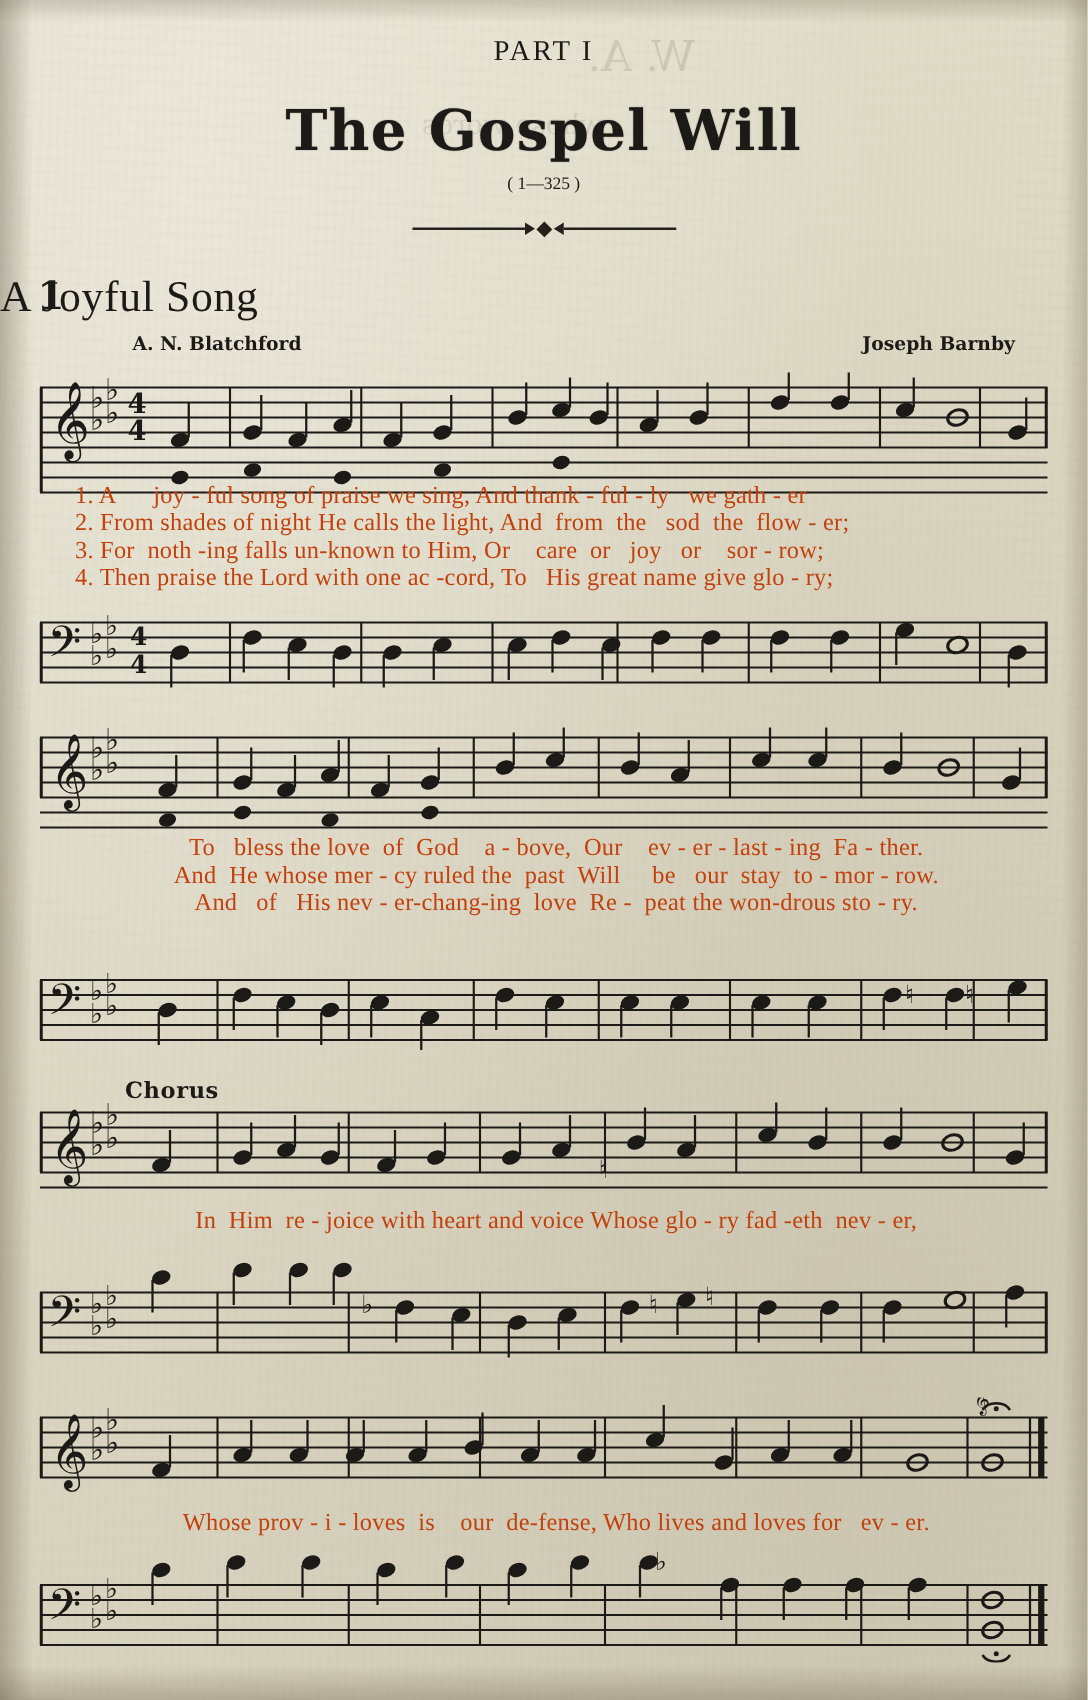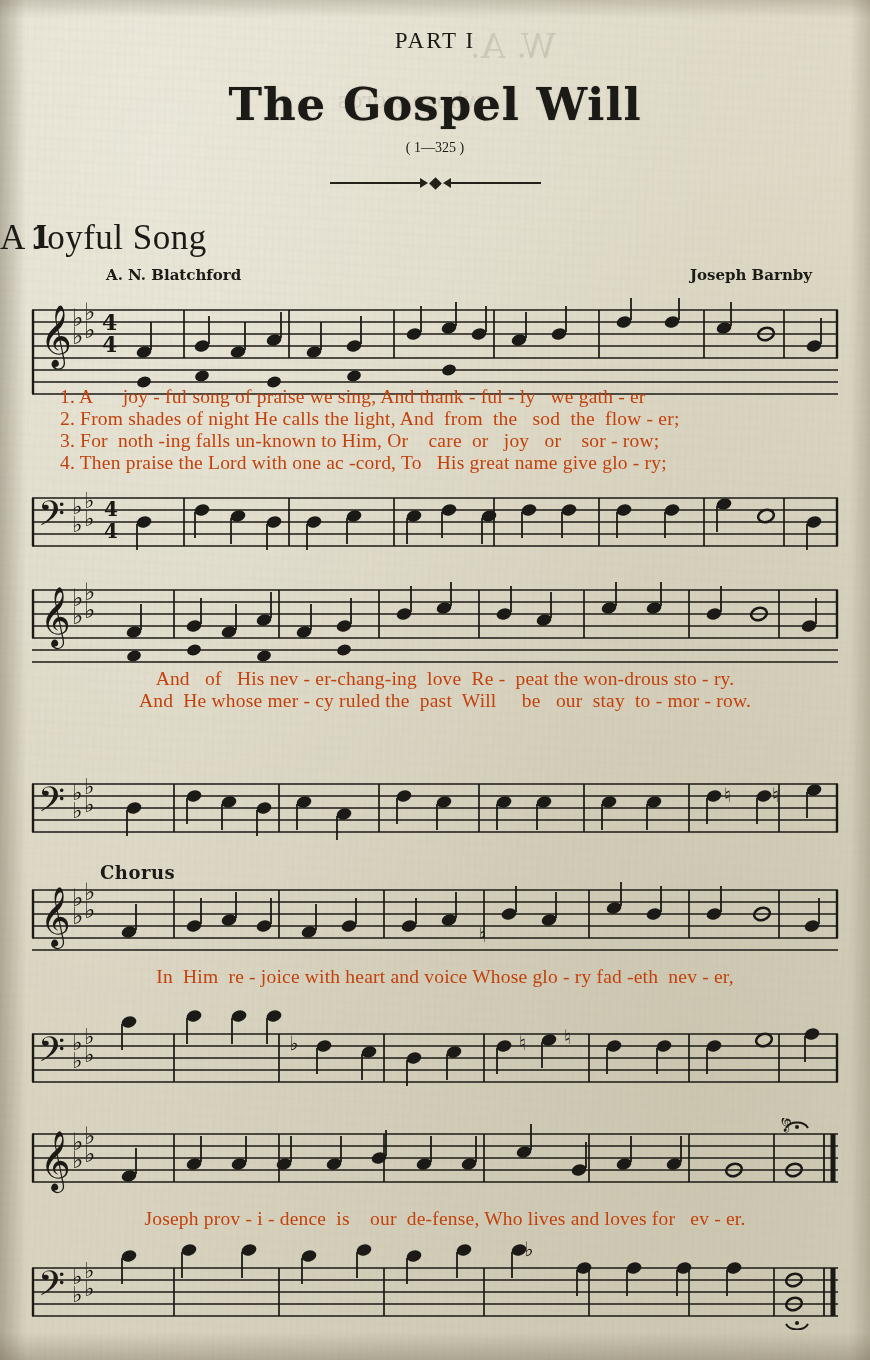--- a/index.html
+++ b/index.html
@@ -445,22 +445,23 @@
           <ellipse cx="110" cy="76" rx="7" ry="5.2" transform="rotate(-18 110 76)"></ellipse>
           <ellipse cx="170" cy="70" rx="7" ry="5.2" transform="rotate(-18 170 70)"></ellipse>
           <ellipse cx="240" cy="76" rx="7" ry="5.2" transform="rotate(-18 240 76)"></ellipse>
           <ellipse cx="320" cy="70" rx="7" ry="5.2" transform="rotate(-18 320 70)"></ellipse>
         </g>
       </svg>
     </div>
   </div>
 
   <div class="lyric-block lyric-center" style="top:668px">
+    <div class="lyric-line">To   bless the love  of  God    a - bove,  Our    ev - er - last - ing  Fa - ther.</div>
+    <div class="lyric-line">And  He whose mer - cy ruled the  past  Will     be   our  stay  to - mor - row.</div>
     <div class="lyric-line">And   of   His nev - er-chang-ing  love  Re -  peat the won-drous sto - ry.</div>
-    <div class="lyric-line">And  He whose mer - cy ruled the  past  Will     be   our  stay  to - mor - row.</div>
   </div>
 
   <div class="system" style="top:768px;height:72px">
     <div class="staff">
       <svg viewBox="0 0 822 72" preserveAspectRatio="none">
         <g stroke="#1b1a16" stroke-width="1.6">
           <line x1="8" y1="16" x2="814" y2="16"></line>
           <line x1="8" y1="28" x2="814" y2="28"></line>
           <line x1="8" y1="40" x2="814" y2="40"></line>
           <line x1="8" y1="52" x2="814" y2="52"></line>
@@ -741,21 +742,21 @@
         <text x="755" y="8" font-family="DejaVu Serif, serif" font-size="22" fill="#1b1a16">𝄞</text>
         <g fill="none" stroke="#1b1a16" stroke-width="2">
           <path d="M 762 10 a 12 9 0 0 1 22 0"></path>
         </g>
         <circle cx="773" cy="9" r="2" fill="#1b1a16"></circle>
       </svg>
     </div>
   </div>
 
   <div class="lyric-block lyric-center" style="top:1208px">
-    <div class="lyric-line">Joseph prov - i - dence  is    our  de-fense, Who lives and loves for   ev - er.</div>
+    <div class="lyric-line">Whose prov - i - loves  is    our  de-fense, Who lives and loves for   ev - er.</div>
   </div>
 
   <div class="system" style="top:1238px;height:92px">
     <div class="staff">
       <svg viewBox="0 0 822 92" preserveAspectRatio="none">
         <g stroke="#1b1a16" stroke-width="1.6">
           <line x1="8" y1="30" x2="814" y2="30"></line>
           <line x1="8" y1="42" x2="814" y2="42"></line>
           <line x1="8" y1="54" x2="814" y2="54"></line>
           <line x1="8" y1="66" x2="814" y2="66"></line>

